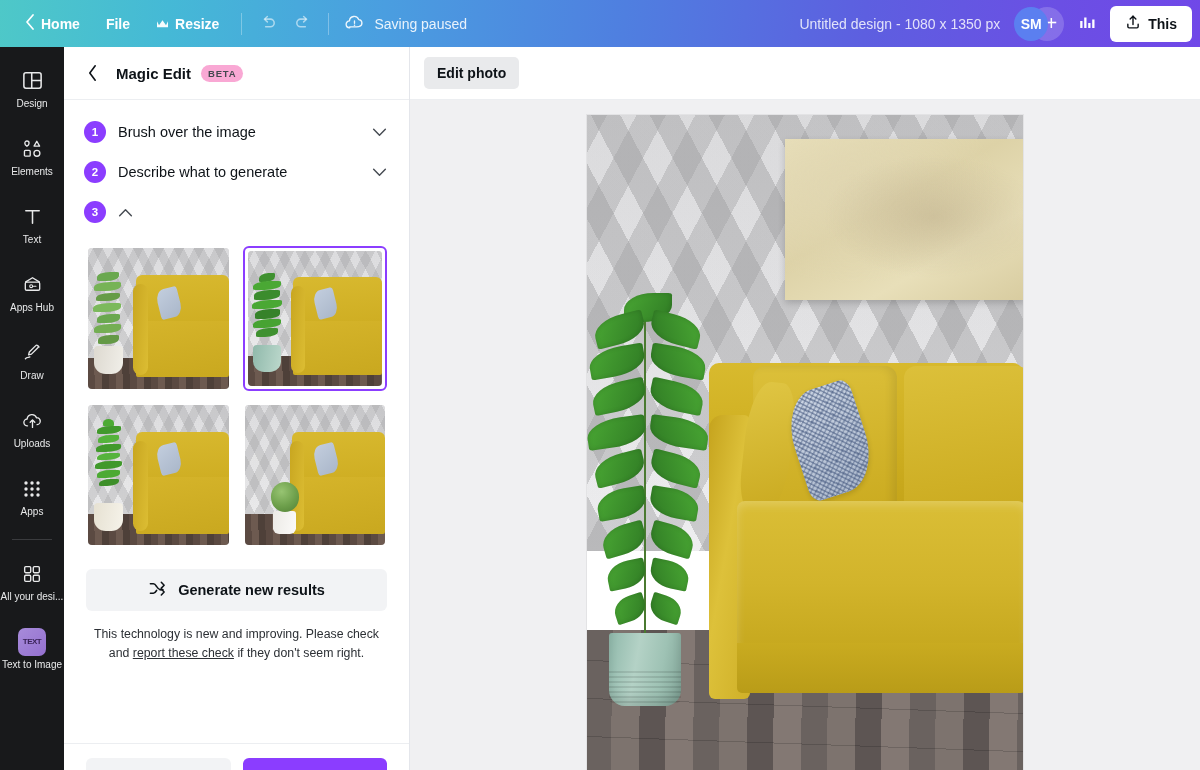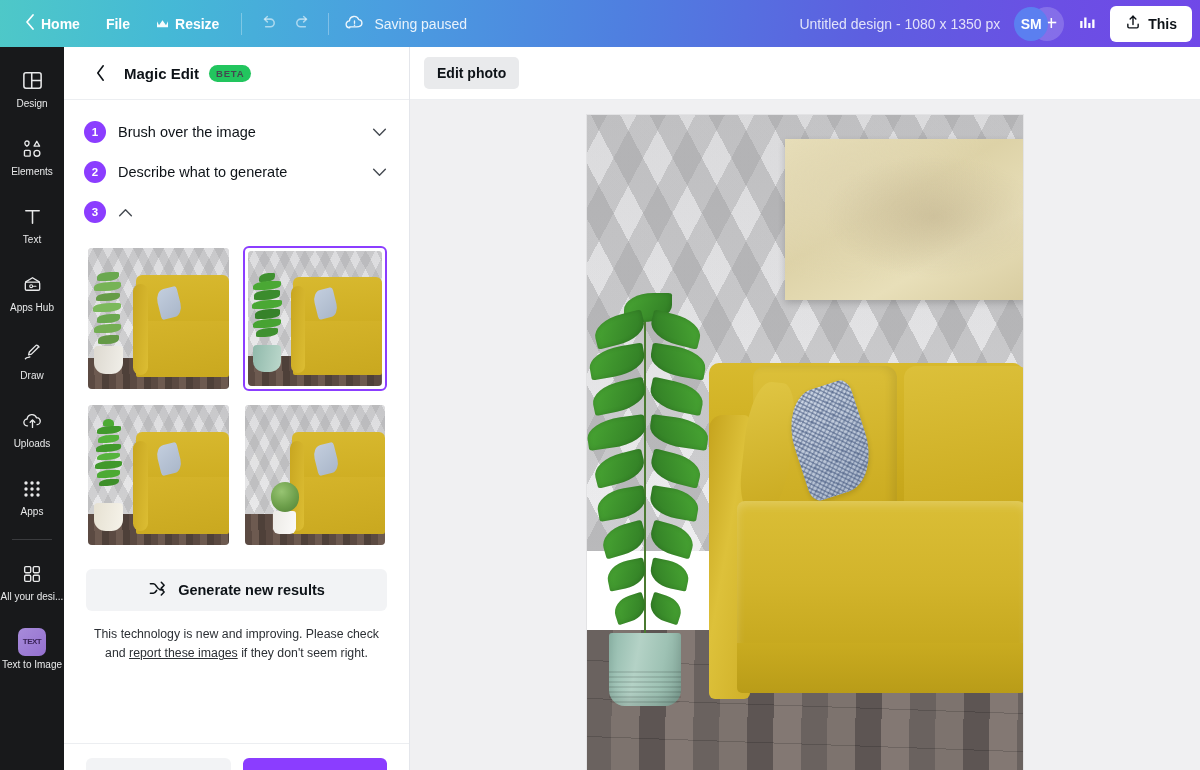--- a/index.html
+++ b/index.html
@@ -106,31 +106,31 @@
   .panel {
     width: 346px; flex: 0 0 346px;
     background: #fff;
     border-right: 1px solid #e4e6eb;
     display: flex; flex-direction: column;
     position: relative; overflow: hidden;
   }
   .panel-head {
     height: 53px; flex: 0 0 53px;
     display: flex; align-items: center;
-    padding: 0 22px; gap: 10px;
+    padding: 0 14px; gap: 10px;
     border-bottom: 1px solid #eceef1;
   }
   .back-chevron {
     width: 28px; height: 28px; border-radius: 6px;
     display: flex; align-items: center; justify-content: center;
     cursor: pointer; color: #0e1318;
   }
   .panel-title { font-size: 15px; font-weight: 700; color: #0e1318; }
   .beta-pill {
-    background: #22c55e; color: #44484f;
+    background: #f9a8d4; color: #44484f;
     font-size: 9.5px; font-weight: 700; letter-spacing: .8px;
     padding: 3px 7px; border-radius: 10px;
   }
   .panel-body { flex: 1; overflow: hidden; padding: 12px 0 0; }
 
   .step {
     display: flex; align-items: center; gap: 12px;
     padding: 9px 22px 9px 20px; cursor: pointer;
   }
   .step-num {
@@ -689,21 +689,21 @@
                 <path d="M2.5 15h3.2c1.6 0 2.3-1.2 3.4-3" stroke="#0e1318" stroke-width="1.6" stroke-linecap="round" stroke-linejoin="round"></path>
                 <path d="M12.6 11.2h2.9" stroke="#0e1318" stroke-width="1.6" stroke-linecap="round"></path>
                 <path d="M14 3.4l3 3.1-3 3.1" stroke="#0e1318" stroke-width="1.6" stroke-linecap="round" stroke-linejoin="round"></path>
                 <path d="M14 10.6l3 3.1-3 3.1" stroke="#0e1318" stroke-width="1.6" stroke-linecap="round" stroke-linejoin="round"></path>
               </svg>
           </span>
           <span>Generate new results</span>
         </div>
 
         <div class="disclaimer">
-          <span>This technology is new and improving. Please check and </span><a>report these images</a><span> if they don't seem right.</span>
+          <span>This technology is new and improving. Please check and </span><a>report these check</a><span> if they don't seem right.</span>
         </div>
       </div>
 
       <div class="panel-footer">
         <div class="foot-btn secondary"></div>
         <div class="foot-btn primary"></div>
       </div>
     </div>
 
     <div class="canvas-area">

